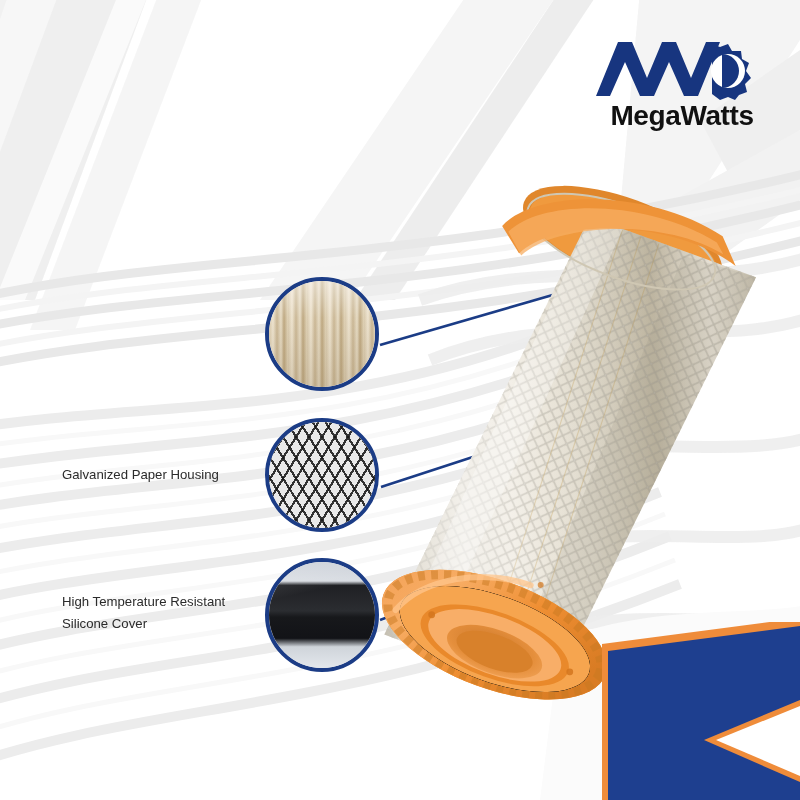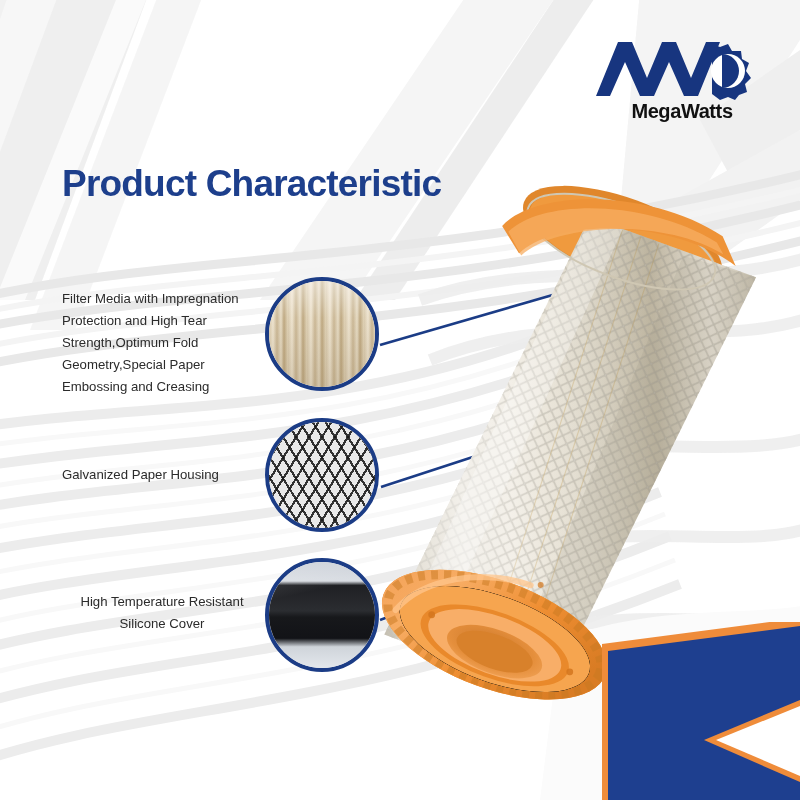--- a/index.html
+++ b/index.html
@@ -13,21 +13,21 @@
 
   
   .bg-layer{position:absolute;inset:0;width:800px;height:800px;}
 
   
   .logo-wrap{position:absolute;left:592px;top:38px;width:180px;height:105px;}
   .logo-mark{position:absolute;left:0;top:0;width:180px;height:62px;}
   .logo-word{
     position:absolute;left:0;top:62px;width:180px;
     text-align:center;
-    font-size:20px;font-weight:bold;color:#111111;
+    font-size:28px;font-weight:bold;color:#111111;
     letter-spacing:-0.4px;
     font-family:"Liberation Sans", sans-serif;
   }
 
   
   .title{
     position:absolute;left:62px;top:163px;
     font-size:37px;font-weight:bold;
     color:#1d3f8c;
     letter-spacing:-0.8px;
@@ -39,21 +39,21 @@
   .feat-label{
     position:absolute;
     font-size:13.2px;
     line-height:22px;
     color:#2b2b2b;
     font-family:"Liberation Sans", sans-serif;
     white-space:pre-line;
   }
   #label-0{left:62px;top:288px;width:205px;}
   #label-1{left:62px;top:464px;width:215px;}
-  #label-2{left:62px;top:591px;width:200px;text-align:center;}
+  #label-2{left:62px;top:591px;width:200px;}
 
   
   .detail-circle{
     position:absolute;width:114px;height:114px;border-radius:50%;
     border:4px solid #1b3c86;
     overflow:hidden;
     box-sizing:border-box;
     background:#f2f2f2;
   }
   #circle-0{left:265px;top:277px;}
@@ -181,21 +181,20 @@
       </g>
       <circle cx="136" cy="33" r="17" fill="#ffffff"></circle>
       <path d="M130 16 A17 17 0 0 1 130 50 Z" fill="#17357f"></path>
 
       <path d="M4 58 L26 4 L40 4 L55 40 L70 4 L84 4 L99 40 L114 4 L128 4 L106 58 L92 58 L77 24 L62 58
                L48 58 L33 24 L18 58 Z" fill="#17357f"></path>
     </svg>
     <div class="logo-word">MegaWatts</div>
   </div>
 
-  <div class="title">Product Characteristic</div>
 
   <svg class="connector-layer" viewBox="0 0 800 800" xmlns="http://www.w3.org/2000/svg">
     <g stroke="#1b3c86" stroke-width="2.6" fill="#1b3c86">
 
       <line x1="380" y1="345" x2="622" y2="275"></line>
       <circle cx="625" cy="274" r="6.5"></circle>
 
       <line x1="381" y1="487" x2="620" y2="409"></line>
       <circle cx="623" cy="408" r="6.5"></circle>
 
@@ -322,25 +321,20 @@
   <div class="detail-circle" id="circle-0">
     <div class="circ-inner tex-pleat"></div>
   </div>
   <div class="detail-circle" id="circle-1">
     <div class="circ-inner tex-mesh"></div>
   </div>
   <div class="detail-circle" id="circle-2">
     <div class="circ-inner tex-silicone"></div>
   </div>
 
-  <div class="feat-label" id="label-0">Filter Media with Impregnation
-Protection and High Tear
-Strength,Optimum Fold
-Geometry,Special Paper
-Embossing and Creasing</div>
   <div class="feat-label" id="label-1">Galvanized Paper Housing</div>
   <div class="feat-label" id="label-2">High Temperature Resistant
 Silicone Cover</div>
 
   <svg class="chevron-badge" viewBox="0 0 208 178" xmlns="http://www.w3.org/2000/svg">
     <path d="M10 22 L208 -4 L208 178 L10 178 Z" fill="#ef8c3a"></path>
     <path d="M16 29 L208 4 L208 178 L16 178 Z" fill="#1e3f8f"></path>
 
     <path d="M208 78 L112 118 L208 160 Z" fill="#ef8c3a"></path>
     <path d="M208 84 L124 118 L208 154 Z" fill="#ffffff"></path>

